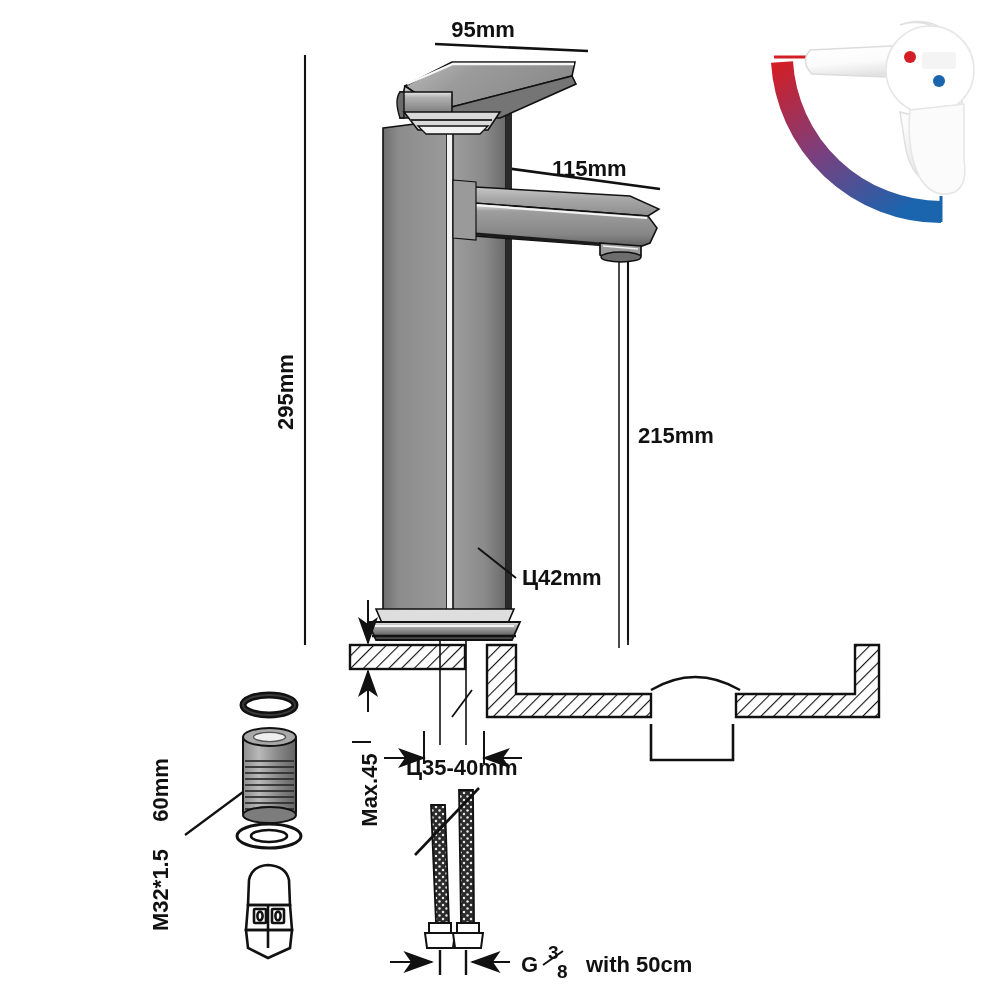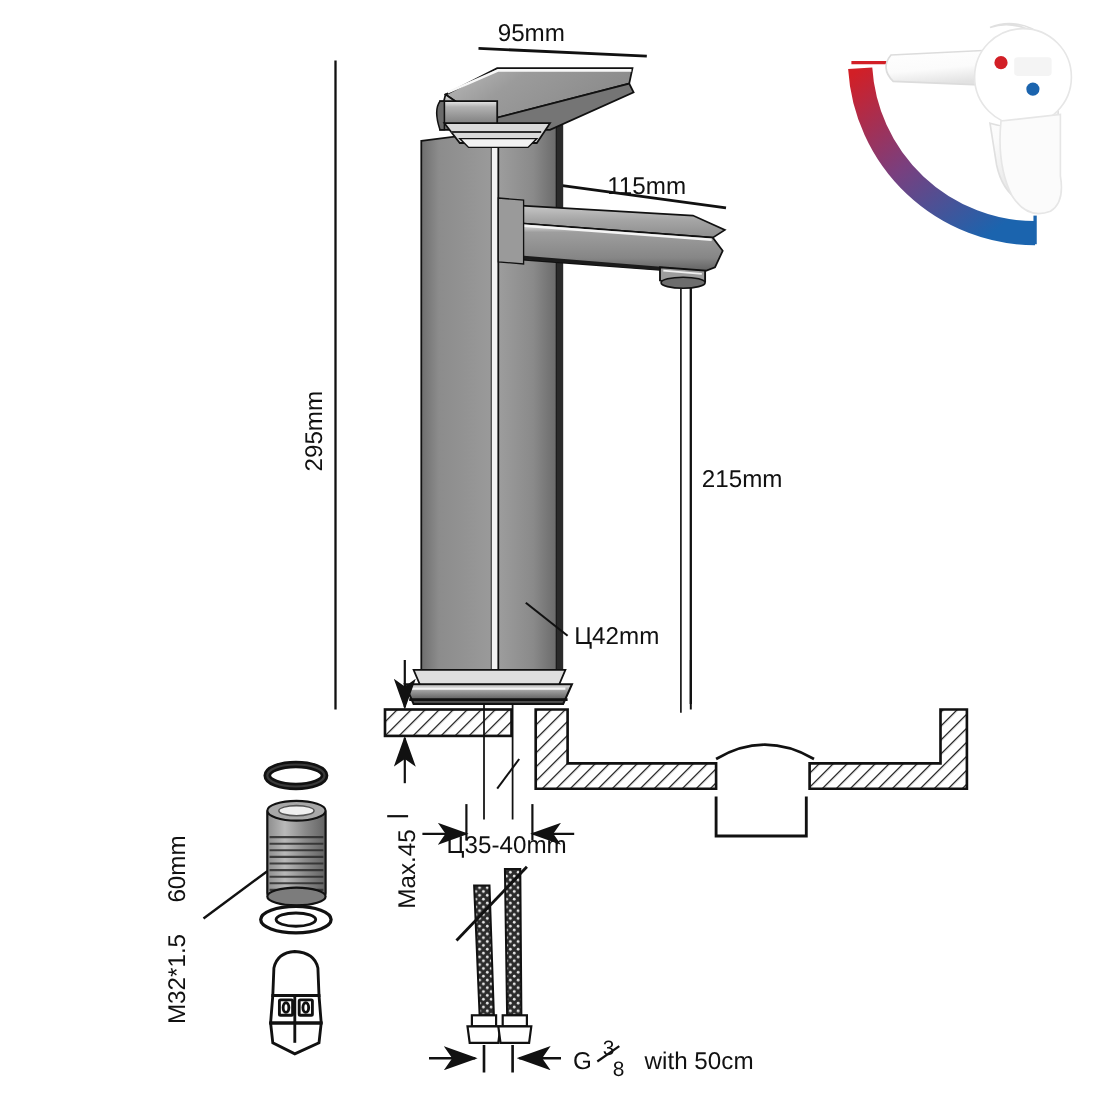--- a/index.html
+++ b/index.html
@@ -3,21 +3,21 @@
 <meta charset="utf-8">
 <style>
   html,body{margin:0;padding:0;}
   body{
     width:1000px;height:1000px;
     background:#ffffff;
     font-family:"Liberation Sans", sans-serif;
     overflow:hidden;
     position:relative;
   }
-  #stage{position:absolute;left:0;top:0;width:1000px;height:916px;}
+  #stage{position:absolute;left:0;top:0;width:1000px;height:916px;font-weight:bold;}
   svg.layer{position:absolute;left:0;top:0;width:1000px;height:1000px;}
   .dimtext{
     font-family:"Liberation Sans", sans-serif;
     font-size:19px;
     fill:#111111;
     letter-spacing:0px;
   }
   .dimtext.big{font-size:22px;}
   .dimtext.vert{font-size:22px;}
 </style>

